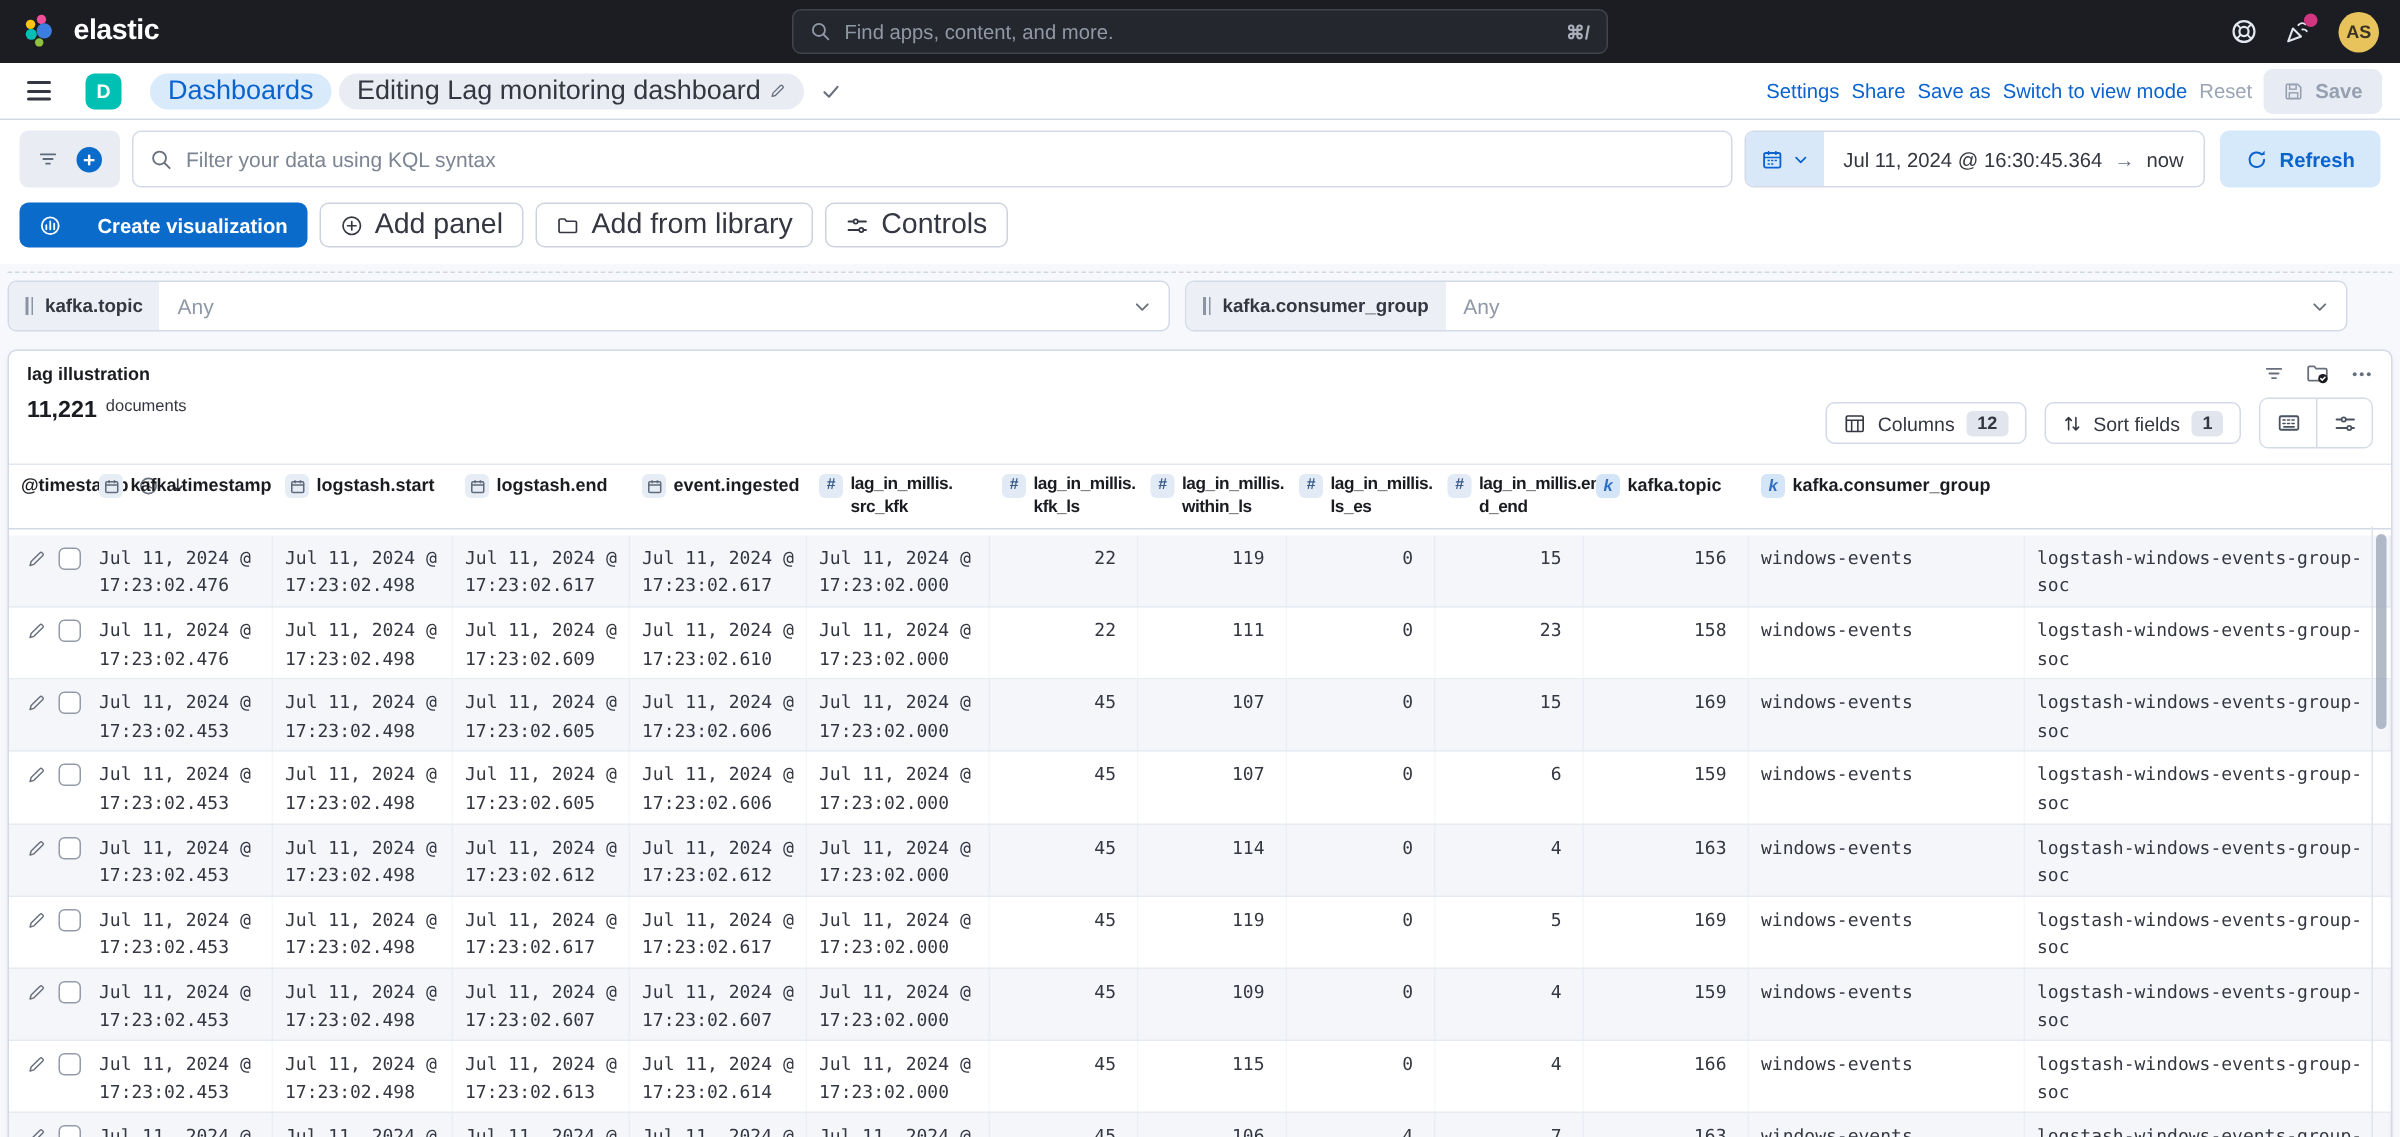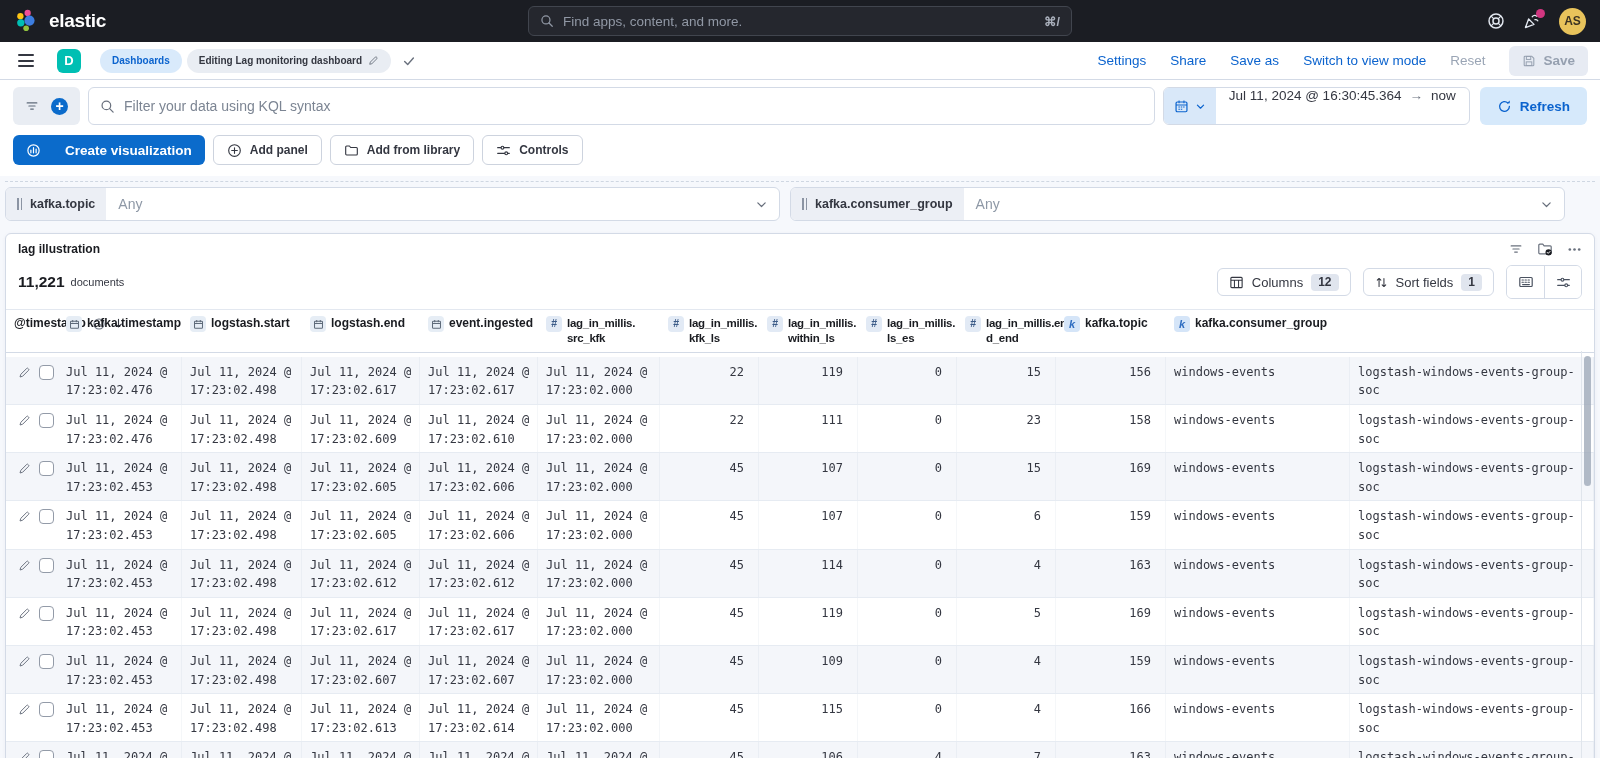--- a/index.html
+++ b/index.html
@@ -24,51 +24,51 @@
 
   
   .navbar { height:38px; background:#fff; border-bottom:1px solid #d3dae6;
     display:flex; align-items:center; padding:0 12px; gap:11px; }
   .hamburger { display:flex; flex-direction:column; gap:3.5px; padding:4px 6px; cursor:pointer; }
   .hamburger span { width:16px; height:2px; background:#343741; border-radius:1px; }
   .space-tile { width:24px; height:24px; border-radius:6px; background:#00bfb3; color:#fff;
     font-weight:700; font-size:13px; display:flex; align-items:center; justify-content:center; margin-left:6px; }
   .crumbs { display:flex; align-items:center; gap:5px; margin-left:8px; }
   .pill { height:24px; display:flex; align-items:center; gap:6px; padding:0 12px;
-    border-radius:12px; font-size:10px; font-weight:700; }
+    border-radius:12px; font-size:18px; font-weight:400; }
   .pill-root { background:#d9eafb; color:#0b63ce; cursor:pointer; }
   .pill-current { background:#e9edf3; color:#343741; }
-  .nav-right { margin-left:auto; display:flex; align-items:center; gap:24px; }
+  .nav-right { margin-left:auto; display:flex; align-items:center; gap:8px; }
   .navlink { color:#0b63ce; font-size:13.5px; font-weight:500; cursor:pointer; }
   .navlink.disabled { color:#9aa5b5; cursor:default; }
   .save-btn { height:30px; background:#e7ebf3; border-radius:6px; display:flex; align-items:center;
     gap:7px; padding:0 13px; color:#96a0b0; font-size:13.5px; font-weight:600; }
 
   
   .querybar { background:#fff; display:flex; align-items:center; gap:8px; padding:7px 13px; }
   .filter-add { height:38px; background:#e9edf3; border-radius:6px; display:flex; align-items:center;
     gap:12px; padding:0 12px; }
   .plus-circle { width:17px; height:17px; border-radius:50%; background:#0b6bcb; color:#fff;
     display:flex; align-items:center; justify-content:center; font-size:14px; font-weight:700; line-height:1; }
   .kql { flex:1; height:38px; background:#fff; border:1px solid #d3dae6; border-radius:6px;
     display:flex; align-items:center; gap:9px; padding:0 11px; color:#69707d; }
   .kqlph { color:#7c8593; font-size:14px; }
   .datepicker { height:38px; border:1px solid #d3dae6; border-radius:6px; display:flex; overflow:hidden; background:#fff; }
   .dp-cal { background:#d9e8f9; display:flex; align-items:center; gap:6px; padding:0 10px; color:#0b63ce; cursor:pointer; }
-  .dp-text { display:flex; gap:8px; padding:0 13px; font-size:13.5px; color:#343741; }
+  .dp-text { display:flex; align-items:center; gap:8px; padding:0 13px; font-size:13.5px; color:#343741; }
   .dp-arrow { color:#69707d; }
   .refresh-btn { height:38px; background:#d6e9fb; border-radius:6px; display:flex; align-items:center;
     gap:8px; padding:0 17px; color:#0b63ce; font-size:13.5px; font-weight:600; margin-left:2px; cursor:pointer; }
 
   
   .edit-toolbar { background:#fff; display:flex; gap:8px; padding:3px 13px 11px; }
   .btn-primary { height:30px; background:#0b6bcb; border-radius:6px; color:#fff; font-weight:600;
     font-size:13.5px; display:flex; align-items:center; gap:24px; padding:0 13px; cursor:pointer; }
   .btn-outline { height:30px; background:#fff; border:1px solid #cdd3de; border-radius:6px;
-    color:#343741; font-weight:700; font-size:12px; display:flex; align-items:center; gap:8px;
+    color:#343741; font-weight:400; font-size:19px; display:flex; align-items:center; gap:8px;
     padding:0 13px; cursor:pointer; }
 
   
   .canvas { padding:5px 5px 0; }
   .controls-row { border-top:1px dashed #cfd7e2; padding-top:5px; display:flex; gap:10px; }
   .control { flex:1; height:34px; background:#fff; border:1px solid #d3dae6; border-radius:6px;
     display:flex; align-items:center; overflow:hidden; }
   .control:last-child { margin-right:30px; }
   .control-label { background:#eceff5; height:100%; display:flex; align-items:center; gap:8px;
     padding:0 11px; font-size:12.5px; font-weight:700; color:#343741; }
@@ -76,21 +76,21 @@
   .draghandle i { width:1.5px; height:12px; background:#8b94a3; display:block; }
   .control-value { flex:1; padding:0 12px; font-size:14px; color:#8e98a6; }
   .control-chevron { margin-right:11px; color:#69707d; }
 
   
   .panel { margin-top:12px; background:#fff; border:1px solid #d3dae6; border-radius:6px;
     height:540px; box-shadow:0 1px 4px rgba(50,60,90,0.05); position:relative; overflow:hidden; }
   .panel-titlebar { display:flex; align-items:center; padding:7px 12px 1px; }
   .panel-title { font-size:12px; font-weight:700; color:#1a1c21; }
   .panel-title-icons { margin-left:auto; display:flex; align-items:center; gap:14px; color:#69707d; }
-  .panel-toolbar { display:flex; align-items:center; padding:7px 12px 10px; }
+  .panel-toolbar { display:flex; padding:7px 12px 10px; }
   .doc-count { font-size:15.5px; font-weight:700; color:#1a1c21; }
   .doc-label { font-size:11px; color:#343741; margin-left:6px; }
   .panel-toolbar-right { margin-left:auto; display:flex; align-items:center; gap:12px; }
   .tbtn { height:28px; background:#fff; border:1px solid #d3dae6; border-radius:6px;
     display:flex; align-items:center; gap:8px; padding:0 11px; font-size:13px; font-weight:500;
     color:#343741; cursor:pointer; }
   .badge { background:#e0e5ee; border-radius:4px; padding:1.5px 7px; font-size:12px; font-weight:700; }
   .icon-group { display:flex; border:1px solid #d3dae6; border-radius:6px; overflow:hidden; }
   .ibtn { width:37px; height:32px; display:flex; align-items:center; justify-content:center;
     color:#4a5260; cursor:pointer; background:#fff; }

